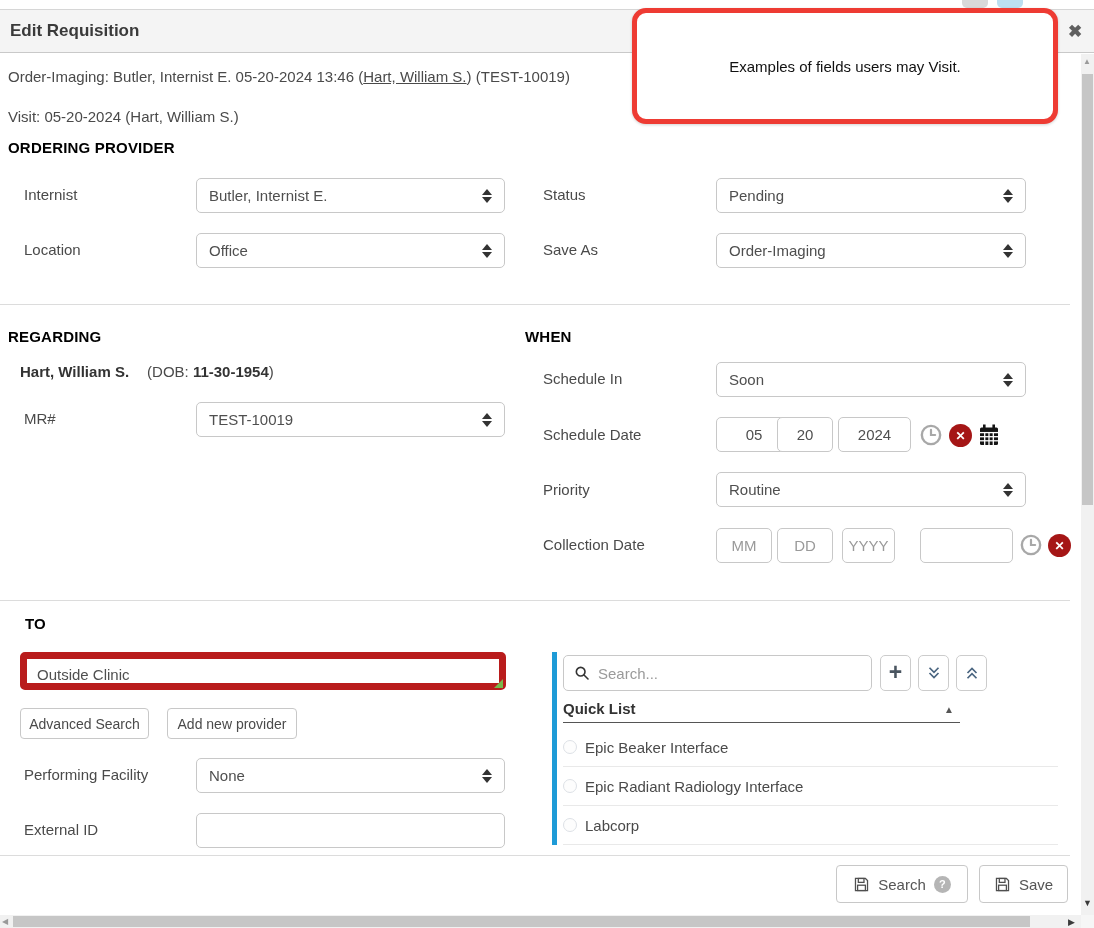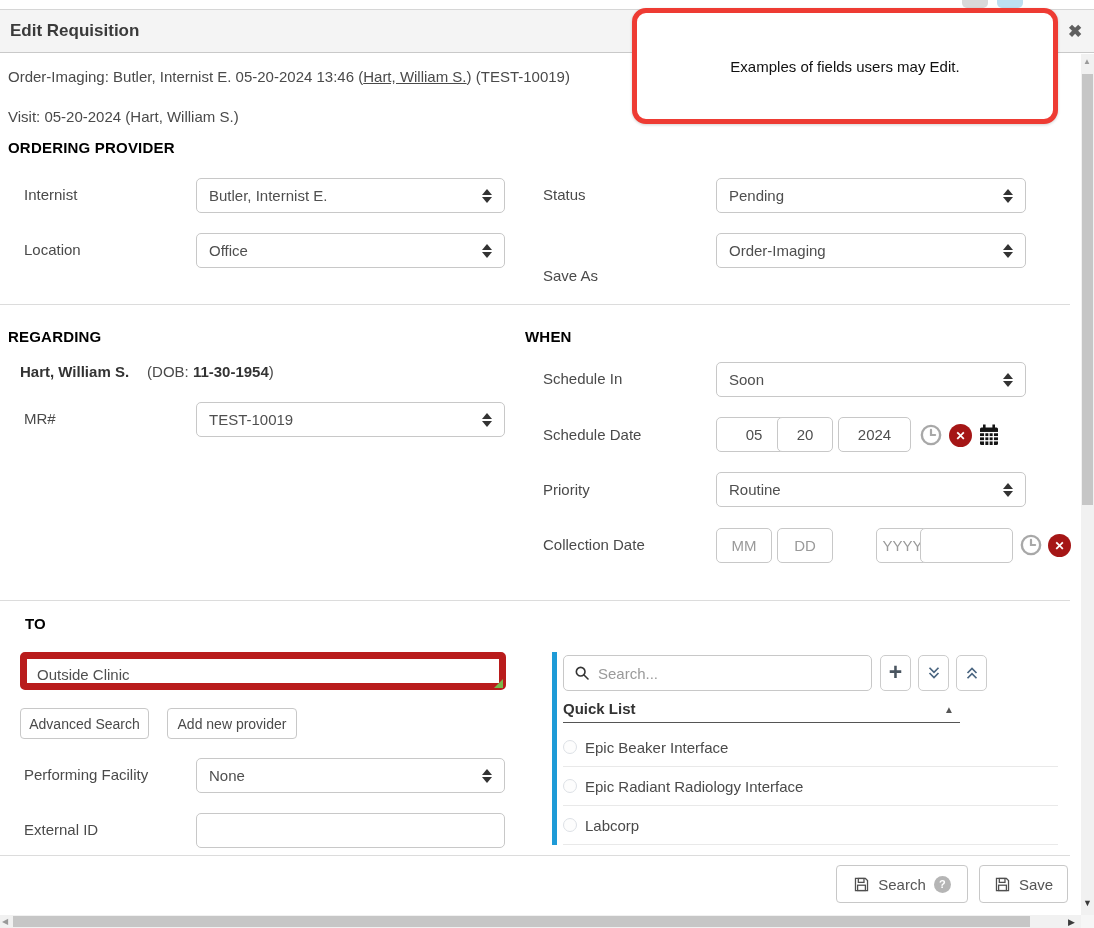--- a/index.html
+++ b/index.html
@@ -102,21 +102,21 @@
 
   <div class="abs partial-btn" style="left:962px; background:#d9d9d9;"></div>
   <div class="abs partial-btn" style="left:997px; background:#bcdff1;"></div>
 
   <div class="abs hdr">
     <span class="hdr-title">Edit Requisition</span>
     <span class="close-x">✖</span>
   </div>
 
   <div class="abs callout">
-    <span>Examples of fields users may Edit.</span>
+    <span>Examples of fields users may Visit.</span>
   </div>
 
   <div class="abs txt" style="left:8px; top:68px;"><span>Order-Imaging: Butler, Internist E. 05-20-2024 13:46 (</span><span class="ulink">Hart, William S.</span><span>) (</span><span>TEST-10019</span><span>)</span></div>
   <div class="abs txt" style="left:8px; top:108px;">Visit: 05-20-2024 (Hart, William S.)</div>
 
   <div class="abs heading" style="left:8px; top:139px;">ORDERING PROVIDER</div>
 
   <div class="abs txt" style="left:24px; top:186px;">Internist</div>
   <div class="abs sel" style="left:196px; top:178px; width:309px;">
     <span class="sel-text">Butler, Internist E.</span>
@@ -135,21 +135,21 @@
   </div>
 
   <div class="abs txt" style="left:24px; top:241px;">Location</div>
   <div class="abs sel" style="left:196px; top:233px; width:309px;">
     <span class="sel-text">Office</span>
     <span class="caret">
         <i class="up"></i>
         <i class="dn"></i>
       </span>
   </div>
-  <div class="abs txt" style="left:543px; top:241px;margin-top:26px;">Save As</div>
+  <div class="abs txt" style="left:543px; top:241px;">Save As</div>
   <div class="abs sel" style="left:716px; top:233px; width:310px;">
     <span class="sel-text">Order-Imaging</span>
     <span class="caret">
         <i class="up"></i>
         <i class="dn"></i>
       </span>
   </div>
 
   <div class="abs hr" style="left:0; top:304px; width:1070px;"></div>
 
@@ -208,21 +208,21 @@
     <span class="sel-text">Routine</span>
     <span class="caret">
         <i class="up"></i>
         <i class="dn"></i>
       </span>
   </div>
 
   <div class="abs txt" style="left:543px; top:536px;">Collection Date</div>
   <input class="abs dbox" style="left: 716px; top: 528px; width: 56px;" placeholder="MM">
   <input class="abs dbox" style="left: 777px; top: 528px; width: 56px;" placeholder="DD">
-  <input class="abs dbox" style="left: 876px; top: 528px; width: 53px;" placeholder="YYYY">
+  <input class="abs dbox" style="left: 842px; top: 528px; width: 53px;" placeholder="YYYY">
   <input class="abs dbox" style="left: 920px; top: 528px; width: 93px;">
   <span class="abs" style="left:1020px; top:534px;">
     <svg width="22" height="22" viewBox="0 0 24 24">
         <circle cx="12" cy="12" r="10" fill="none" stroke="#a8a8a8" stroke-width="2.6"></circle>
         <path d="M12 6.5V12h4.5" fill="none" stroke="#a8a8a8" stroke-width="2.4" stroke-linecap="round"></path>
       </svg>
   </span>
   <span class="abs circle-x" style="left:1048px; top:534px;">✕</span>
   <div class="abs" style="left:1081px; top:533px; width:3px; height:26px; background:#c63b28;"></div>
 

